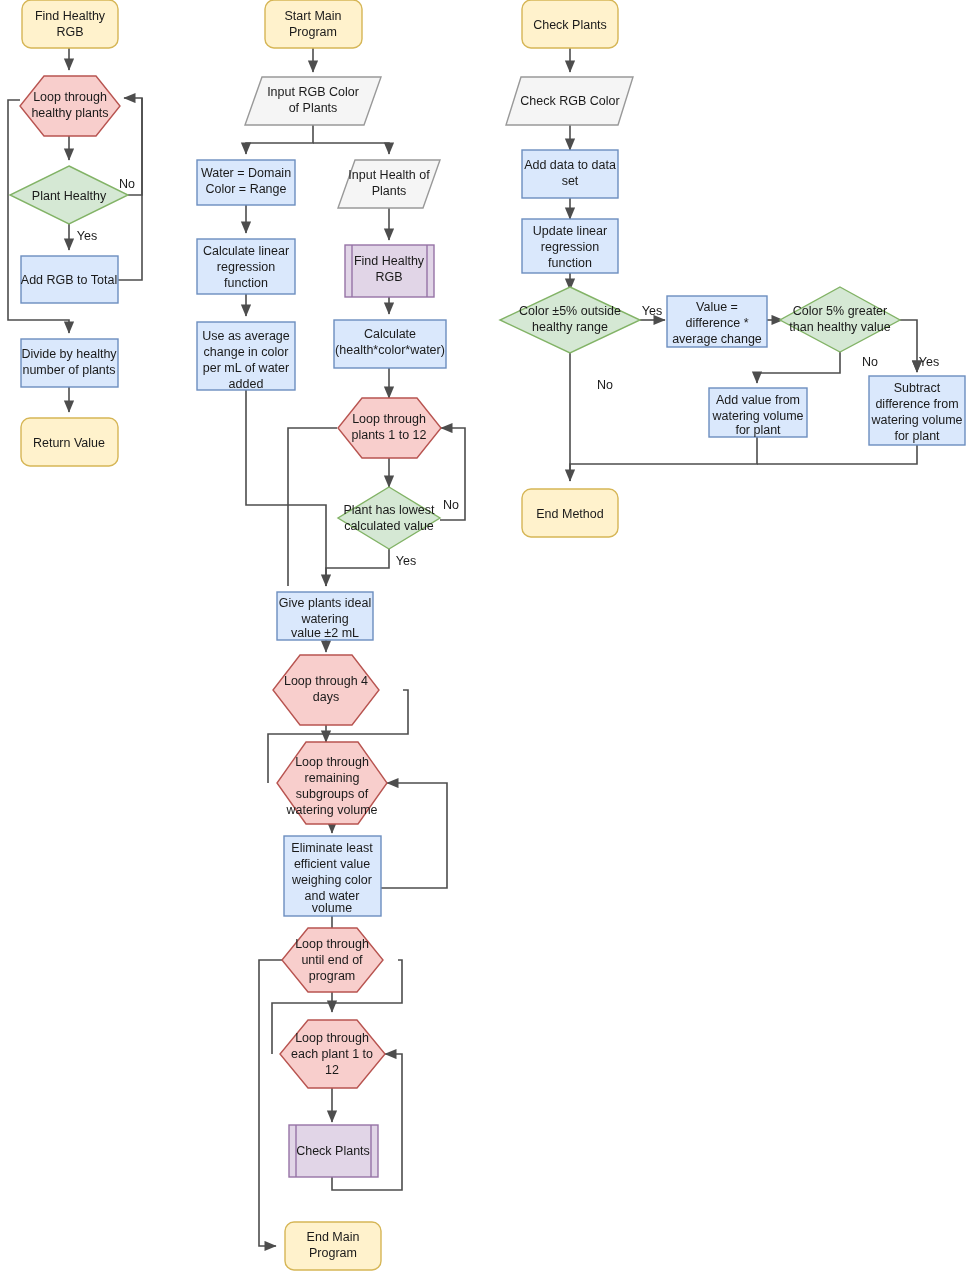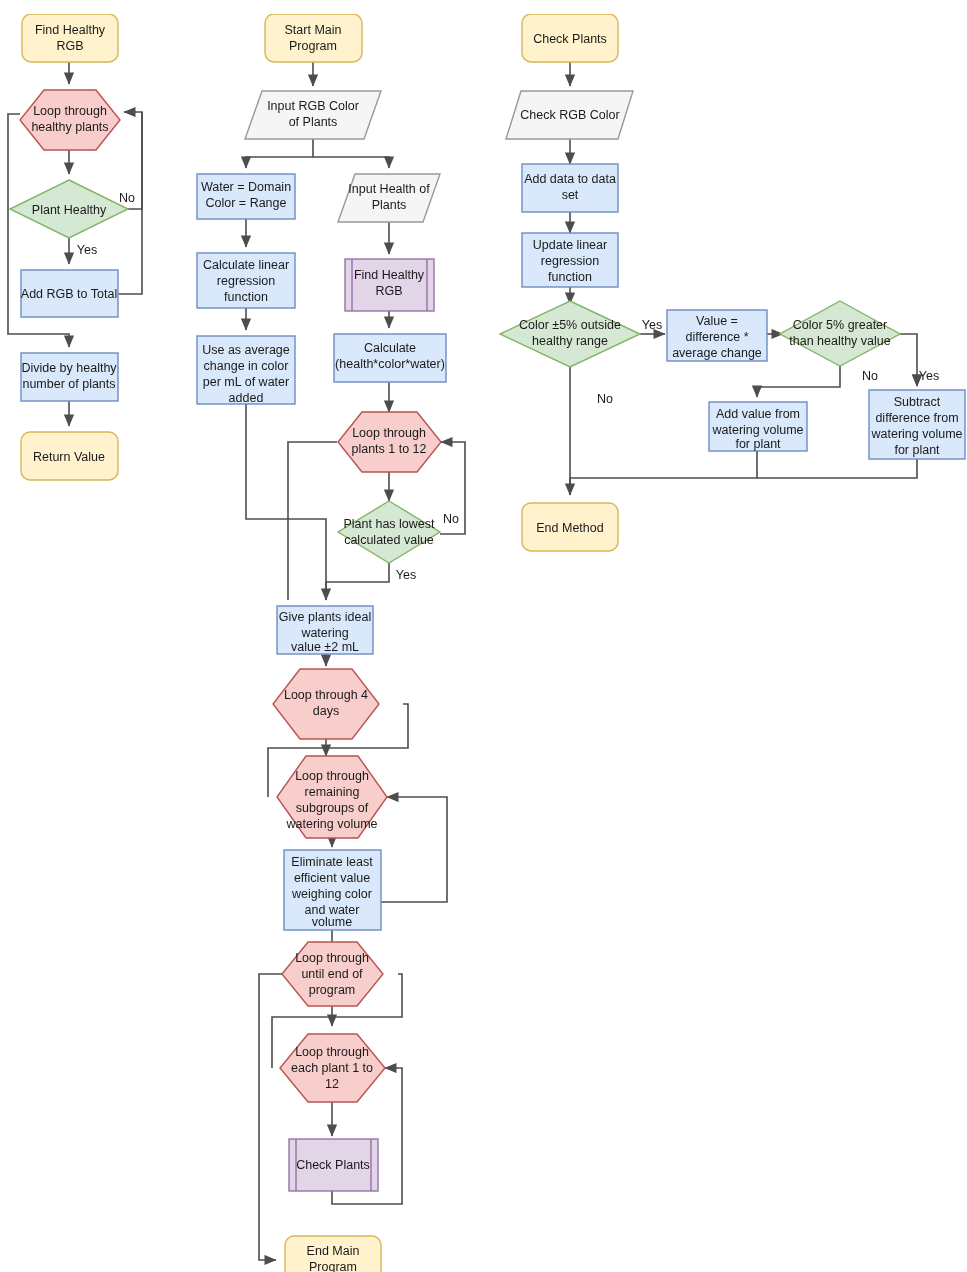--- a/index.html
+++ b/index.html
@@ -1,18 +1,18 @@
 <!DOCTYPE html>
 <html><head>
 <meta charset="utf-8">
 <style>
   html,body{margin:0;padding:0;background:#ffffff;}
   body{width:967px;height:1272px;overflow:hidden;
        font-family:"Liberation Sans","DejaVu Sans",sans-serif;}
-  #canvas{position:relative;width:967px;height:960px;margin-top:14px;}
+  #canvas{position:relative;width:967px;height:960px;}
   svg#flow{position:absolute;left:0;top:0;width:967px;height:1272px;}
   .shape-text{font-family:"Liberation Sans","DejaVu Sans",sans-serif;
               font-size:12.5px;fill:#1a1a1a;text-anchor:middle;}
   .edge-label{font-family:"Liberation Sans","DejaVu Sans",sans-serif;
               font-size:12.5px;fill:#1a1a1a;text-anchor:middle;}
   .conn{fill:none;stroke:#4d4d4d;stroke-width:1.6;}
   .node-shape{stroke-width:1.4;}
 </style>
 </head>
 <body>

